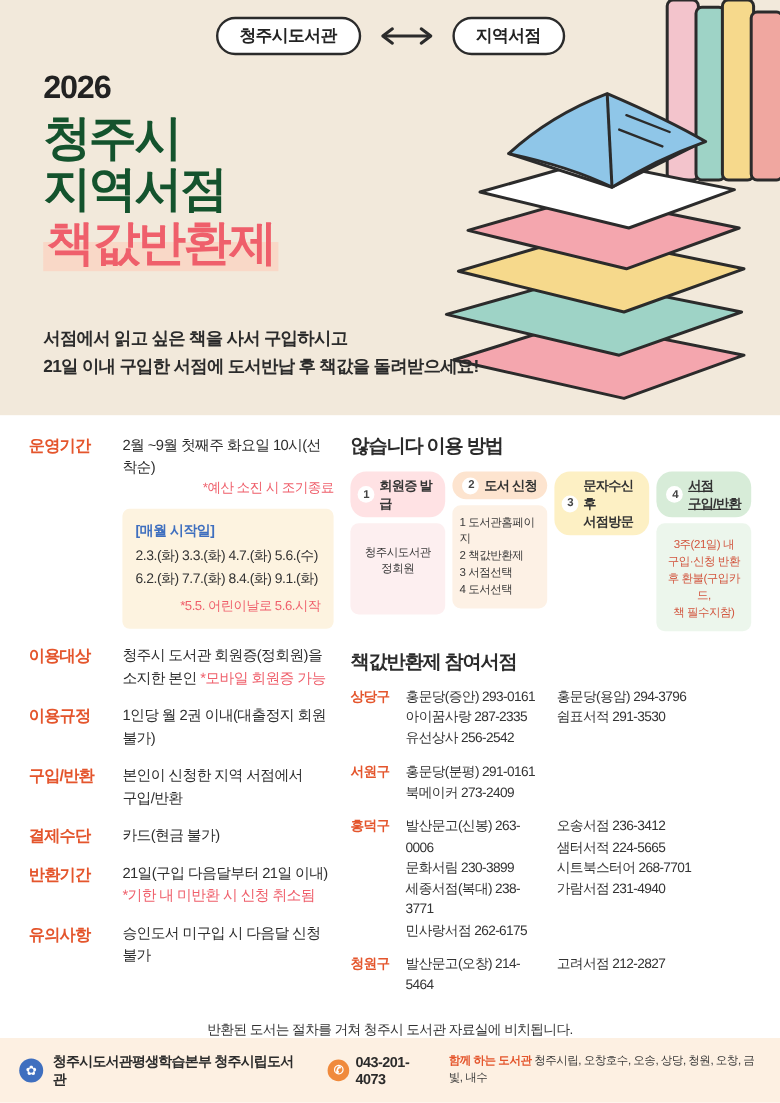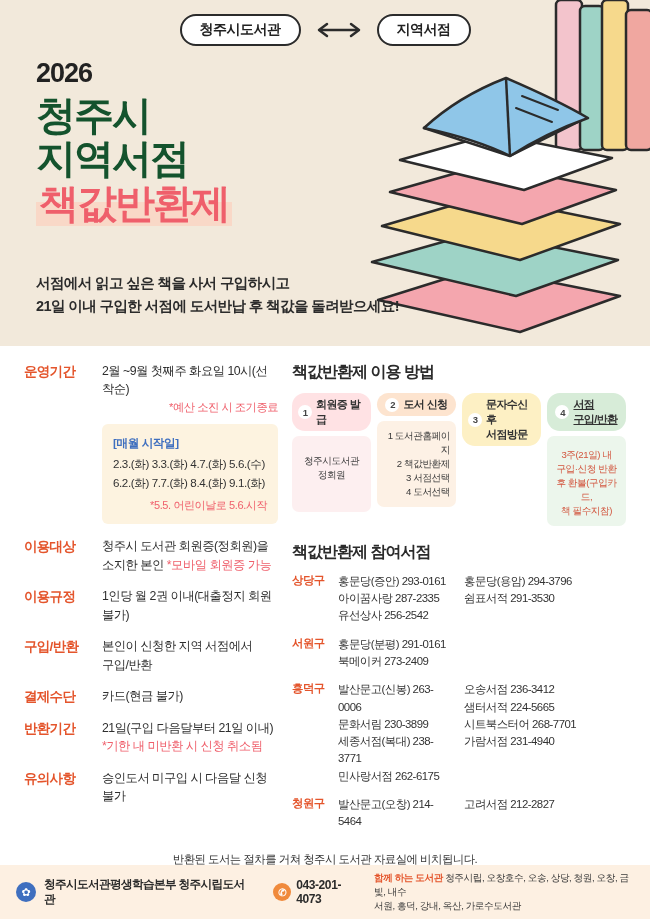--- a/index.html
+++ b/index.html
@@ -125,21 +125,21 @@
   }
   .step-body {
     margin-top: 5px;
     border-radius: 7px;
     min-height: 76px;
     padding: 8px 6px;
     font-size: 9.6px; line-height: 1.45;
     color: #3a3a3a; letter-spacing: -0.4px;
     text-align: center;
   }
-  .step-body.left { text-align: right; }
+  .step-body.left { text-align: left; }
   .s1h { background:#ffe2e4; } .s1b { background:#fdeff0; }
   .s2h { background:#fde4cf; } .s2b { background:#fdf1e5; }
   .s3h { background:#fdf0c4; } .s3b { background:#fdf8e2; }
   .s4h { background:#d7ecd8; } .s4b { background:#ecf6ec; }
   .s4h { flex-direction: row; }
   .s4b { color:#d2553e; }
 
   
   .stores { margin-top: 16px; }
   .store-group { display: flex; margin-bottom: 11px; font-size: 11.4px; letter-spacing: -0.5px; }
@@ -293,21 +293,21 @@
 
       <div class="row">
         <div class="row-label">유의사항</div>
         <div class="row-body">승인도서 미구입 시 다음달 신청 불가</div>
       </div>
 
     </div>
 
     <div class="col-r">
 
-      <div class="sec-title">책값반환제 이용 방법</div>
+      <div class="sec-title">않습니다 이용 방법</div>
 
       <div class="steps">
         <div class="step">
           <div class="step-head s1h">
             <span class="step-num">1</span>
             <span>회원증 발급</span>
           </div>
           <div class="step-body s1b" style="white-space:pre-line;padding-top:18px;">청주시도서관
 정회원</div>
         </div>
@@ -414,15 +414,14 @@
   <div class="f-org">청주시도서관평생학습본부 청주시립도서관</div>
   <div class="f-phone">
     <span class="f-circle">✆</span>
     <span>043-201-4073</span>
   </div>
   <div class="f-right">
     <div>
       <b>함께 하는 도서관</b>
       <span>청주시립, 오창호수, 오송, 상당, 청원, 오창, 금빛, 내수</span>
     </div>
-    <div>서원, 흥덕, 강내, 옥산, 가로수도서관</div>
   </div>
 </div>
 
 </body></html>

